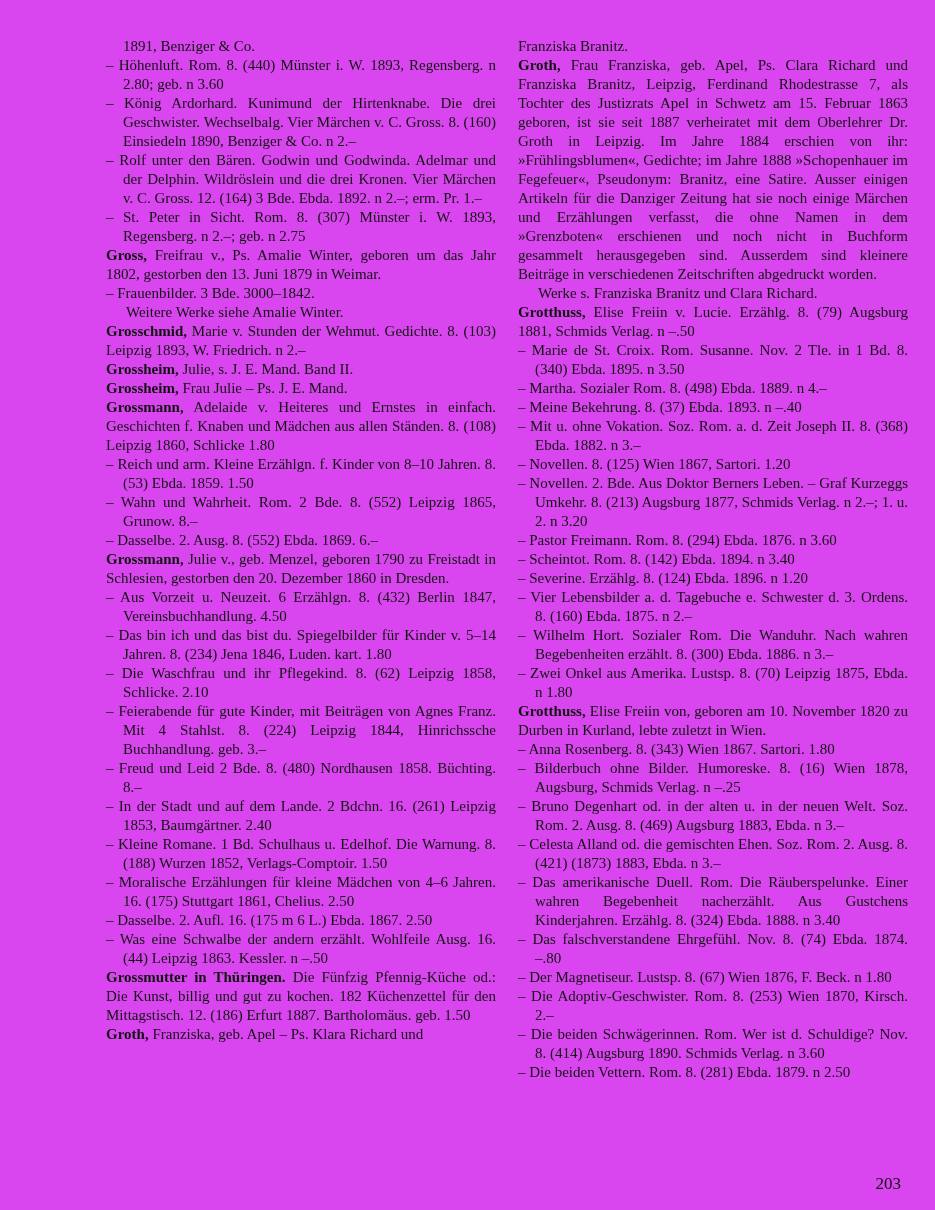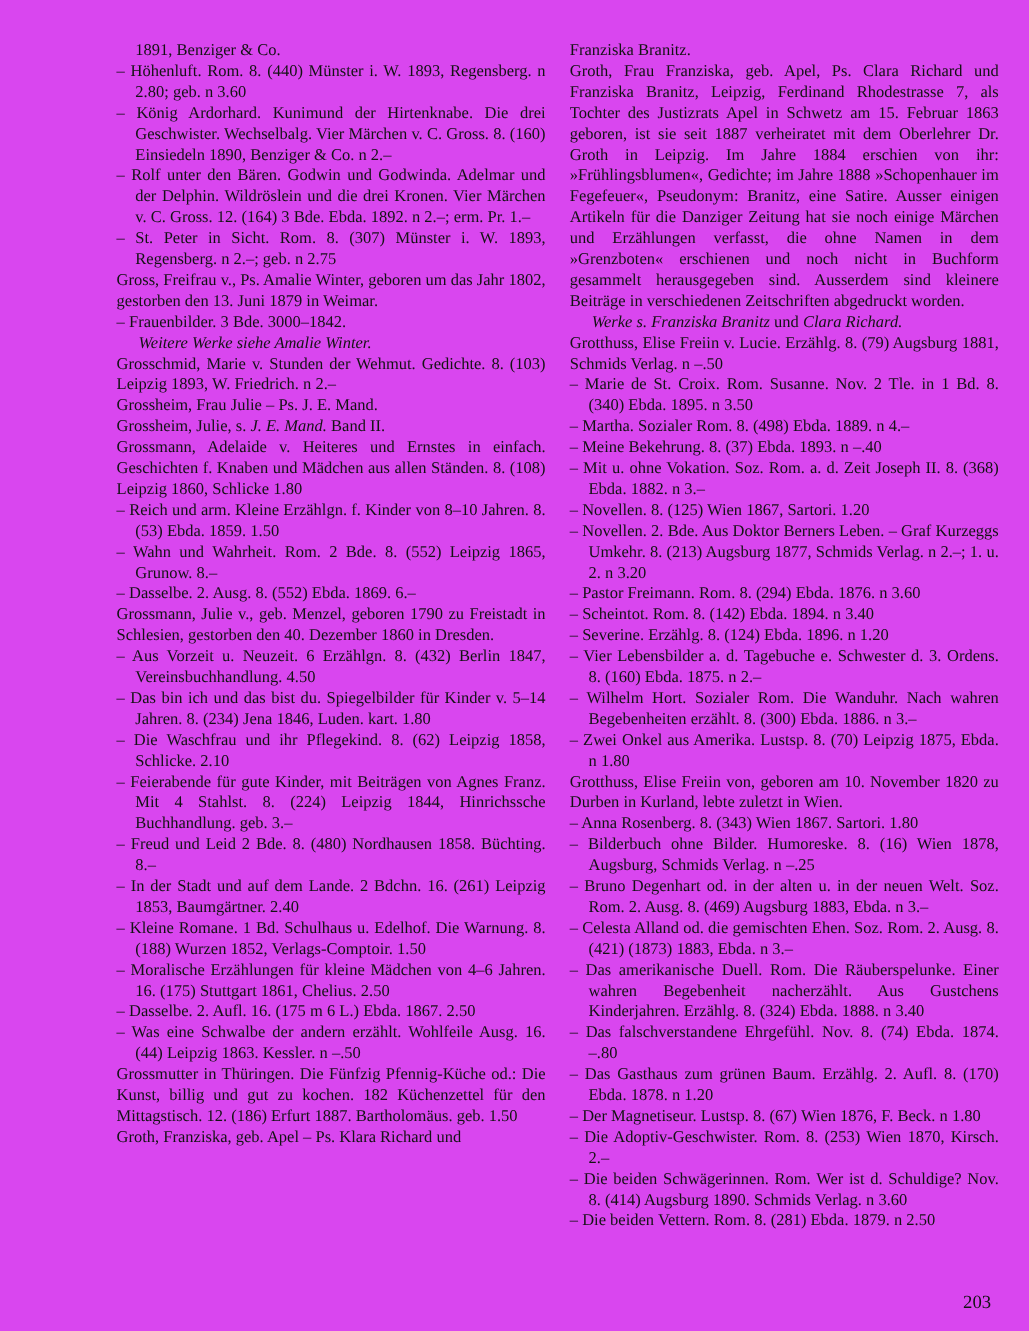--- a/index.html
+++ b/index.html
@@ -23,22 +23,22 @@
   .col { width: 390px; flex: 0 0 390px; }
   .para {
     margin: 0;
     font-size: 15px;
     line-height: 19px;
     text-align: justify;
   }
   .para.work { padding-left: 17px; text-indent: -17px; }
   .para.cont { padding-left: 17px; }
   .para.note { padding-left: 20px; }
-  .b { font-weight: normal; }
-  .i { font-style: italic; }
+  .b { font-weight: bold; }
+  .i { }
   .page-number {
     position: absolute;
     right: 34px;
     bottom: 16px;
     font-size: 17px;
     font-family: "Liberation Serif", "DejaVu Serif", serif;
     color: #131313;
   }
 </style>
 </head>
@@ -49,27 +49,27 @@
     <div class="col" id="col-left">
         <p class="para cont"><span>1891, Benziger &amp; Co.</span></p>
         <p class="para work"><span>– Höhenluft. Rom. 8. (440) Münster i. W. 1893, Regensberg. n 2.80; geb. n 3.60</span></p>
         <p class="para work"><span>– König Ardorhard. Kunimund der Hirtenknabe. Die drei Geschwister. Wechselbalg. Vier Märchen v. C. Gross. 8. (160) Einsiedeln 1890, Benziger &amp; Co. n 2.–</span></p>
         <p class="para work"><span>– Rolf unter den Bären. Godwin und Godwinda. Adelmar und der Delphin. Wildröslein und die drei Kronen. Vier Märchen v. C. Gross. 12. (164) 3 Bde. Ebda. 1892. n 2.–; erm. Pr. 1.–</span></p>
         <p class="para work"><span>– St. Peter in Sicht. Rom. 8. (307) Münster i. W. 1893, Regensberg. n 2.–; geb. n 2.75</span></p>
         <p class="para entry"><span class="b">Gross,</span><span> Freifrau v., Ps. Amalie Winter, geboren um das Jahr 1802, gestorben den 13. Juni 1879 in Weimar.</span></p>
         <p class="para work"><span>– Frauenbilder. 3 Bde. 3000–1842.</span></p>
         <p class="para note"><span class="i">Weitere Werke siehe Amalie Winter.</span></p>
         <p class="para entry"><span class="b">Grosschmid,</span><span> Marie v. Stunden der Wehmut. Gedichte. 8. (103) Leipzig 1893, W. Friedrich. n 2.–</span></p>
+        <p class="para entry"><span class="b">Grossheim,</span><span> Julie, s. </span><span class="i">J. E. Mand.</span><span> Band II.</span></p>
         <p class="para entry"><span class="b">Grossheim,</span><span> Frau Julie – Ps. J. E. Mand.</span></p>
-        <p class="para entry"><span class="b">Grossheim,</span><span> Julie, s. </span><span class="i">J. E. Mand.</span><span> Band II.</span></p>
         <p class="para entry"><span class="b">Grossmann,</span><span> Adelaide v. Heiteres und Ernstes in einfach. Geschichten f. Knaben und Mädchen aus allen Ständen. 8. (108) Leipzig 1860, Schlicke 1.80</span></p>
         <p class="para work"><span>– Reich und arm. Kleine Erzählgn. f. Kinder von 8–10 Jahren. 8. (53) Ebda. 1859. 1.50</span></p>
         <p class="para work"><span>– Wahn und Wahrheit. Rom. 2 Bde. 8. (552) Leipzig 1865, Grunow. 8.–</span></p>
         <p class="para work"><span>– Dasselbe. 2. Ausg. 8. (552) Ebda. 1869. 6.–</span></p>
-        <p class="para entry"><span class="b">Grossmann,</span><span> Julie v., geb. Menzel, geboren 1790 zu Freistadt in Schlesien, gestorben den 40. Dezember 1860 in Dresden.</span></p>
+        <p class="para entry"><span class="b">Grossmann,</span><span> Julie v., geb. Menzel, geboren 1790 zu Freistadt in Schlesien, gestorben den 20. Dezember 1860 in Dresden.</span></p>
         <p class="para work"><span>– Aus Vorzeit u. Neuzeit. 6 Erzählgn. 8. (432) Berlin 1847, Vereinsbuchhandlung. 4.50</span></p>
         <p class="para work"><span>– Das bin ich und das bist du. Spiegelbilder für Kinder v. 5–14 Jahren. 8. (234) Jena 1846, Luden. kart. 1.80</span></p>
         <p class="para work"><span>– Die Waschfrau und ihr Pflegekind. 8. (62) Leipzig 1858, Schlicke. 2.10</span></p>
         <p class="para work"><span>– Feierabende für gute Kinder, mit Beiträgen von Agnes Franz. Mit 4 Stahlst. 8. (224) Leipzig 1844, Hinrichssche Buchhandlung. geb. 3.–</span></p>
         <p class="para work"><span>– Freud und Leid 2 Bde. 8. (480) Nordhausen 1858. Büchting. 8.–</span></p>
         <p class="para work"><span>– In der Stadt und auf dem Lande. 2 Bdchn. 16. (261) Leipzig 1853, Baumgärtner. 2.40</span></p>
         <p class="para work"><span>– Kleine Romane. 1 Bd. Schulhaus u. Edelhof. Die Warnung. 8. (188) Wurzen 1852, Verlags-Comptoir. 1.50</span></p>
         <p class="para work"><span>– Moralische Erzählungen für kleine Mädchen von 4–6 Jahren. 16. (175) Stuttgart 1861, Chelius. 2.50</span></p>
         <p class="para work"><span>– Dasselbe. 2. Aufl. 16. (175 m 6 L.) Ebda. 1867. 2.50</span></p>
         <p class="para work"><span>– Was eine Schwalbe der andern erzählt. Wohlfeile Ausg. 16. (44) Leipzig 1863. Kessler. n –.50</span></p>
@@ -93,21 +93,20 @@
         <p class="para work"><span>– Vier Lebensbilder a. d. Tagebuche e. Schwester d. 3. Ordens. 8. (160) Ebda. 1875. n 2.–</span></p>
         <p class="para work"><span>– Wilhelm Hort. Sozialer Rom. Die Wanduhr. Nach wahren Begebenheiten erzählt. 8. (300) Ebda. 1886. n 3.–</span></p>
         <p class="para work"><span>– Zwei Onkel aus Amerika. Lustsp. 8. (70) Leipzig 1875, Ebda. n 1.80</span></p>
         <p class="para entry"><span class="b">Grotthuss,</span><span> Elise Freiin von, geboren am 10. November 1820 zu Durben in Kurland, lebte zuletzt in Wien.</span></p>
         <p class="para work"><span>– Anna Rosenberg. 8. (343) Wien 1867. Sartori. 1.80</span></p>
         <p class="para work"><span>– Bilderbuch ohne Bilder. Humoreske. 8. (16) Wien 1878, Augsburg, Schmids Verlag. n –.25</span></p>
         <p class="para work"><span>– Bruno Degenhart od. in der alten u. in der neuen Welt. Soz. Rom. 2. Ausg. 8. (469) Augsburg 1883, Ebda. n 3.–</span></p>
         <p class="para work"><span>– Celesta Alland od. die gemischten Ehen. Soz. Rom. 2. Ausg. 8. (421) (1873) 1883, Ebda. n 3.–</span></p>
         <p class="para work"><span>– Das amerikanische Duell. Rom. Die Räuberspelunke. Einer wahren Begebenheit nacherzählt. Aus Gustchens Kinderjahren. Erzählg. 8. (324) Ebda. 1888. n 3.40</span></p>
         <p class="para work"><span>– Das falschverstandene Ehrgefühl. Nov. 8. (74) Ebda. 1874. –.80</span></p>
-        <p class="para work"><span>– Das Gasthaus zum grünen Baum. Erzählg. 2. Aufl. 8. (170) Ebda. 1878. n 1.20</span></p>
         <p class="para work"><span>– Der Magnetiseur. Lustsp. 8. (67) Wien 1876, F. Beck. n 1.80</span></p>
         <p class="para work"><span>– Die Adoptiv-Geschwister. Rom. 8. (253) Wien 1870, Kirsch. 2.–</span></p>
         <p class="para work"><span>– Die beiden Schwägerinnen. Rom. Wer ist d. Schuldige? Nov. 8. (414) Augsburg 1890. Schmids Verlag. n 3.60</span></p>
         <p class="para work"><span>– Die beiden Vettern. Rom. 8. (281) Ebda. 1879. n 2.50</span></p>
       </div>
   </div>
   <div class="page-number">203</div>
 </div>
 
 </body></html>

